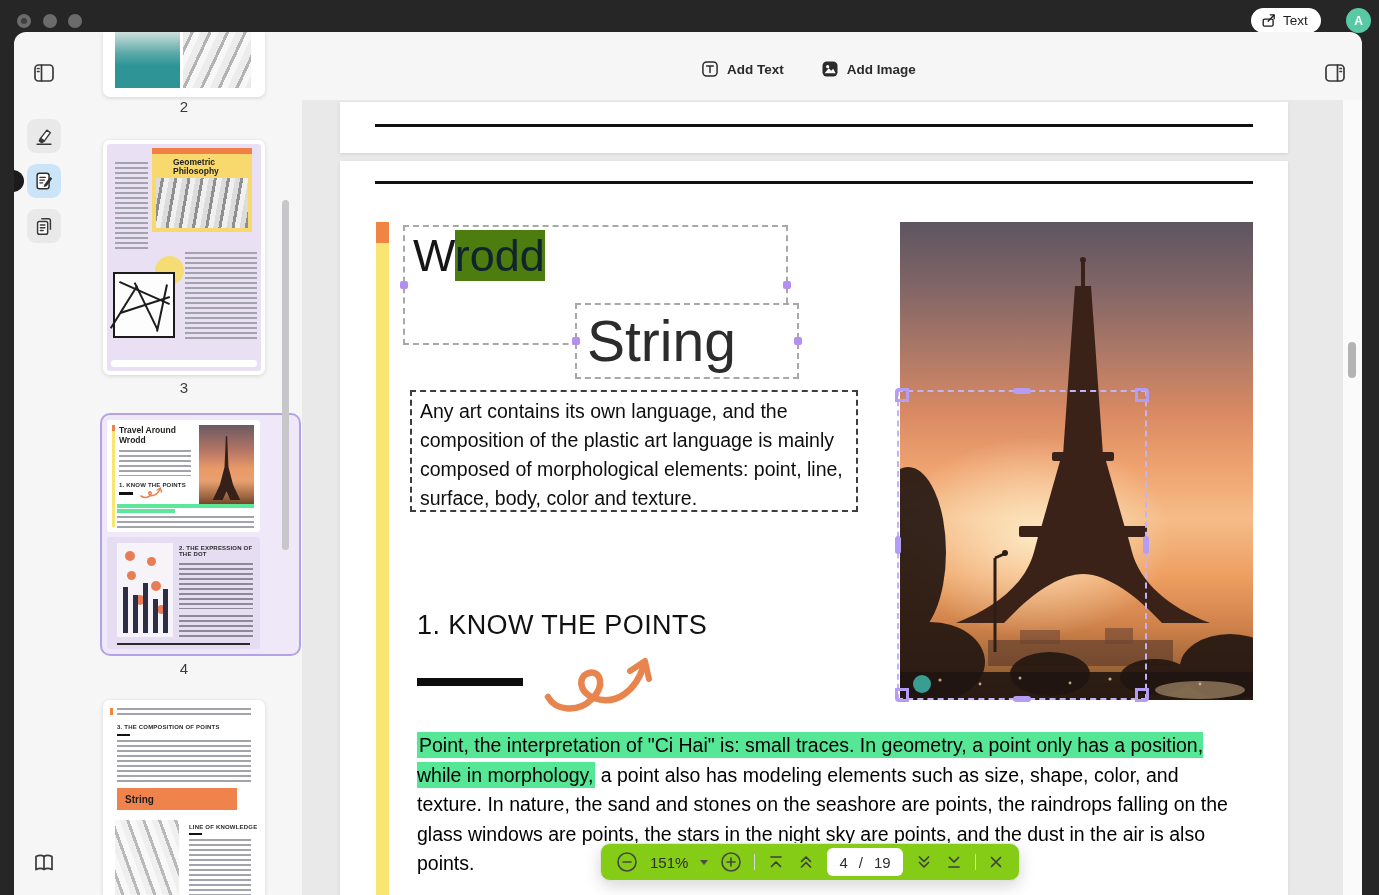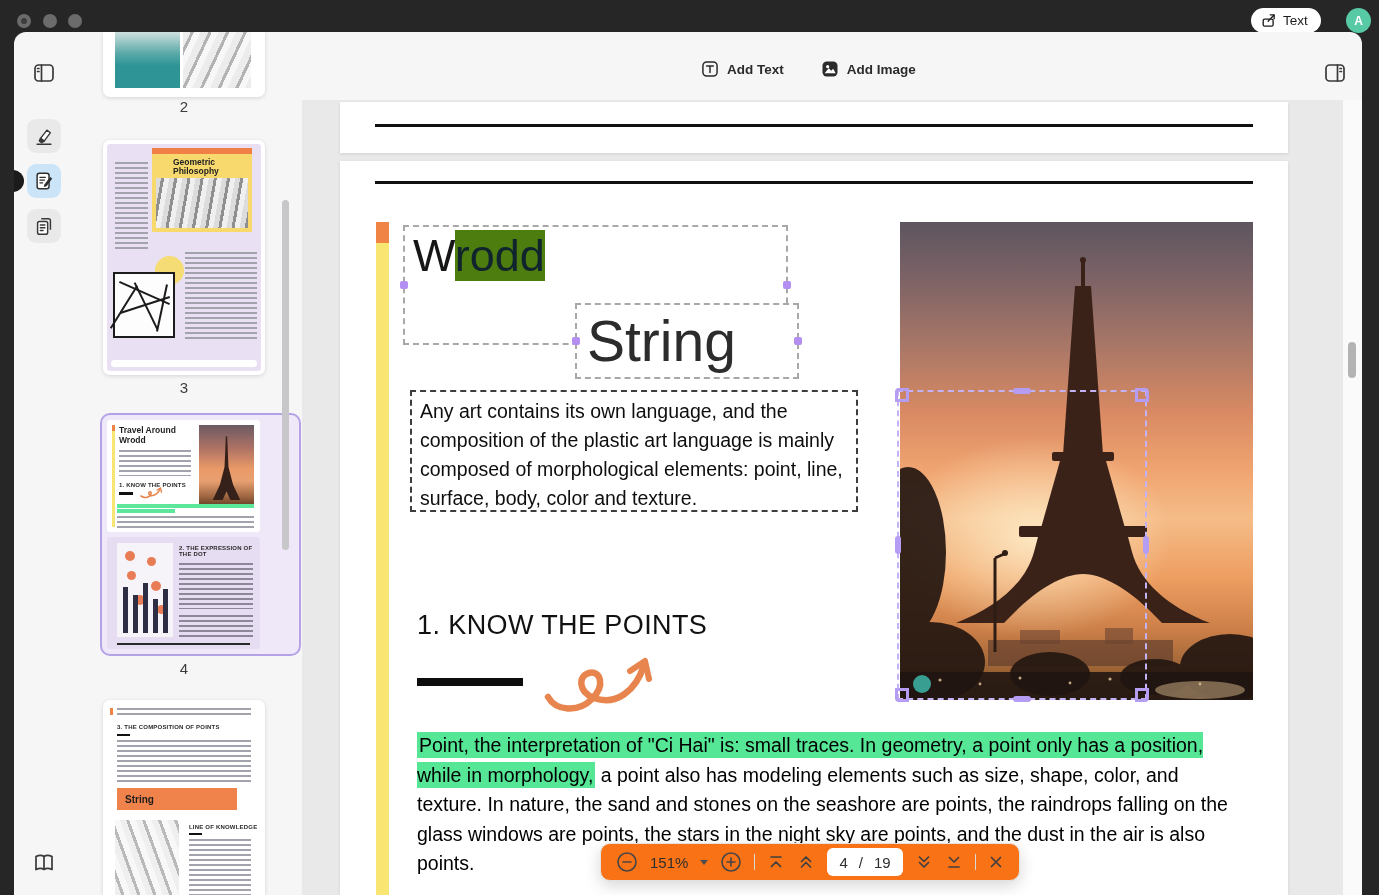--- a/index.html
+++ b/index.html
@@ -97,21 +97,21 @@
   .img-select { position:absolute; left:557px; top:229px; width:250px; height:310px; border:2px dashed #c4b2f6; cursor:move; }
   .img-select .corner { position:absolute; width:14px; height:14px; border:3px solid #b49df2; }
   .c-tl { left:-4px; top:-4px; border-right:none; border-bottom:none; border-radius:4px 0 0 0; }
   .c-tr { right:-4px; top:-4px; border-left:none; border-bottom:none; border-radius:0 4px 0 0; }
   .c-bl { left:-4px; bottom:-4px; border-right:none; border-top:none; border-radius:0 0 0 4px; }
   .c-br { right:-4px; bottom:-4px; border-left:none; border-top:none; border-radius:0 0 4px 0; }
   .pill-h { position:absolute; width:18px; height:6px; border-radius:3px; background:#b49df2; left:50%; margin-left:-9px; }
   .pill-v { position:absolute; width:6px; height:18px; border-radius:3px; background:#b49df2; top:50%; margin-top:-9px; }
 
   
-  .navbar { position:absolute; left:298px; top:743px; height:38px; background:#f97316; border:1px solid #e2e2e2; border-radius:10px; box-shadow:0 5px 16px rgba(0,0,0,.16); display:flex; align-items:center; gap:12px; padding:0 15px; }
+  .navbar { position:absolute; left:298px; top:743px; height:38px; background:#84cc16; border:1px solid #e2e2e2; border-radius:10px; box-shadow:0 5px 16px rgba(0,0,0,.16); display:flex; align-items:center; gap:12px; padding:0 15px; }
   .nav-sep { width:1px; height:16px; background:#d8d8d8; }
   .zoom-text { font-size:15px; color:#2e2e2e; }
   .caret { width:0; height:0; border-left:4.5px solid transparent; border-right:4.5px solid transparent; border-top:5.5px solid #4c4c4c; cursor:pointer; }
   .pagebox { background:#fff; border-radius:6px; height:28px; display:flex; align-items:center; gap:11px; padding:0 12px; font-size:15px; color:#2e2e2e; cursor:text; }
   .nav-ic { width:18px; height:18px; cursor:pointer; color:#3f3f3f; }
   svg { display:block; }
 </style>
 </head>
 <body>
 

